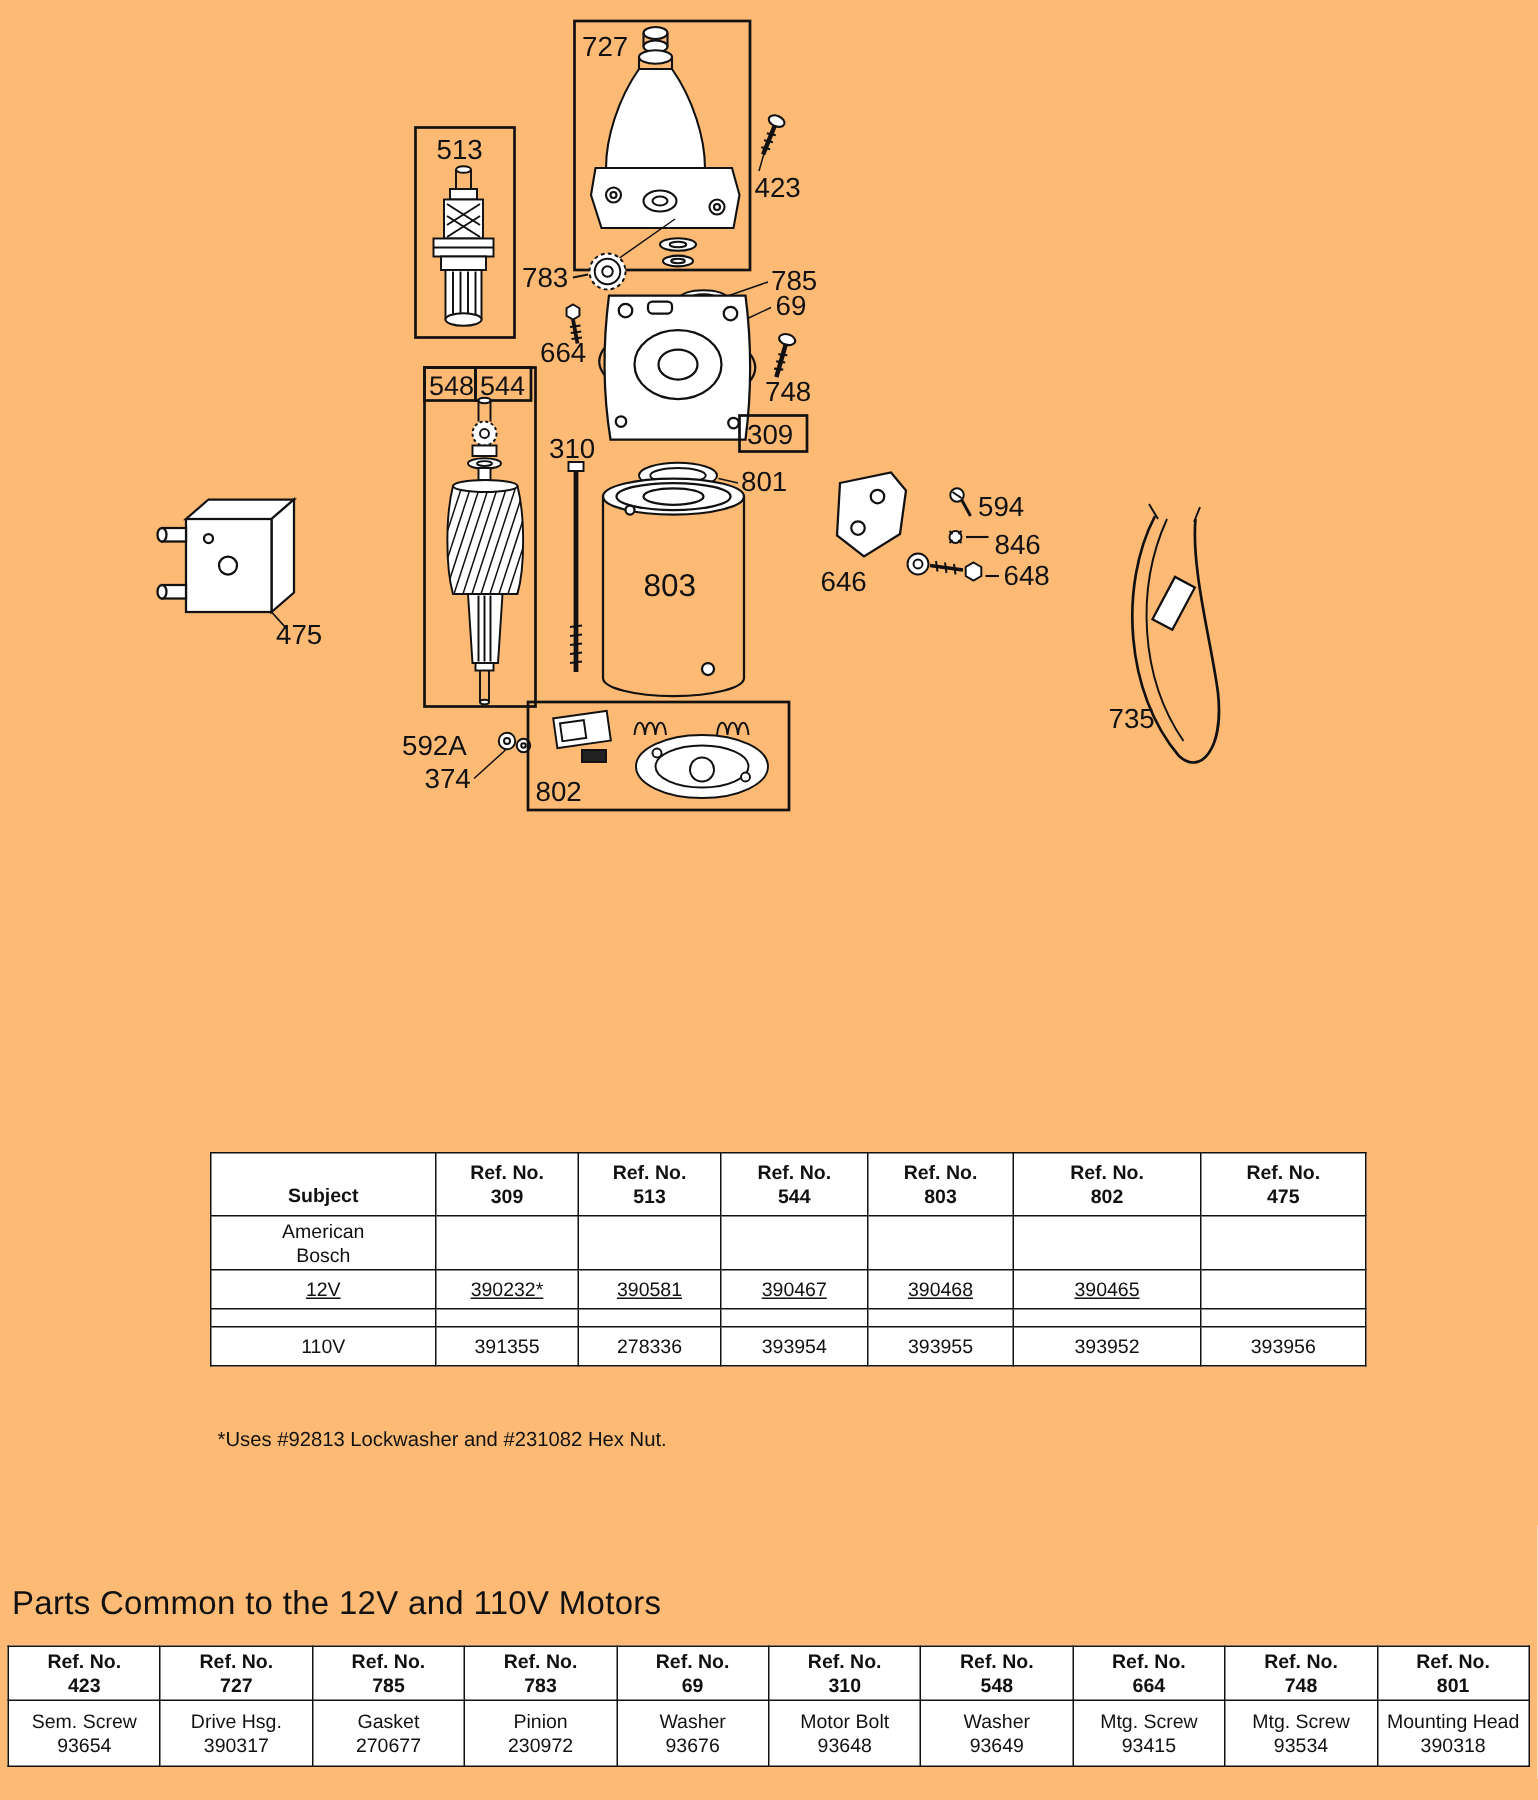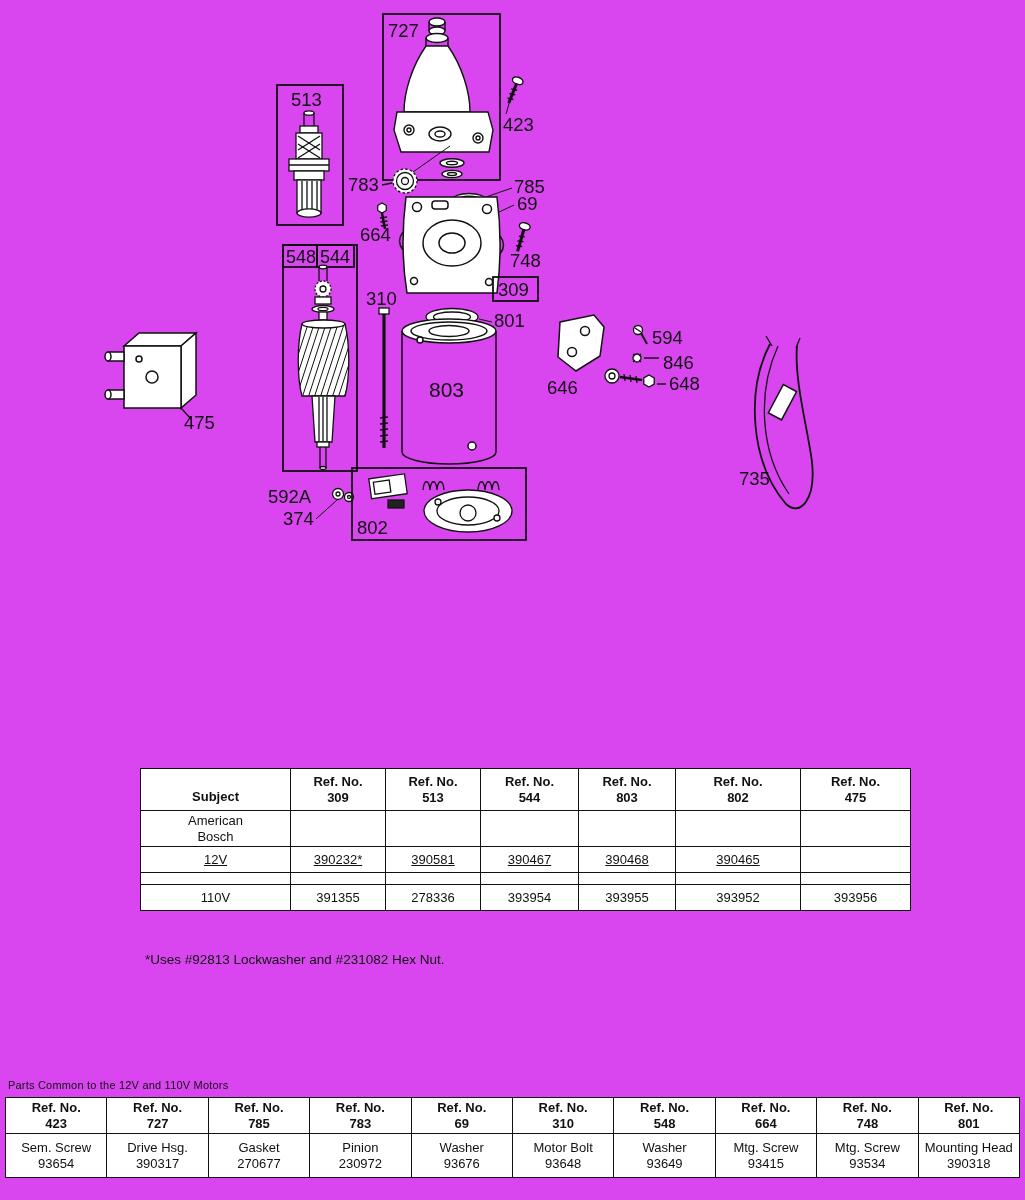--- a/index.html
+++ b/index.html
@@ -3,21 +3,21 @@
 <meta charset="utf-8">
 <style>
   * { margin:0; padding:0; box-sizing:border-box; }
   html,body { background:#ffffff; }
   body {
     width:1025px; height:1200px;
     font-family:"Liberation Sans", sans-serif;
     color:#111111;
     position:relative;
   }
-  .page { position:relative; width:1025px; height:1200px; background:#d946ef; overflow:hidden; }
+  .page { position:relative; width:1025px; height:1200px; background:#fdba74; overflow:hidden; }
 
   .diagram { position:absolute; top:0; left:0; }
   .diagram text { font-family:"Liberation Sans", sans-serif; fill:#111; }
 
   table { border-collapse:collapse; table-layout:fixed; background:#fff; }
   td {
     border:1.5px solid #111;
     text-align:center; vertical-align:middle;
     font-size:13px; line-height:1.2;
     white-space:pre-line;
@@ -31,21 +31,21 @@
   .spec-table tr.r0 td { height:42px; }
   .spec-table tr.r1 td { height:44px; }
   .spec-table tr.r2 td { height:24px; }
   .spec-table tr.r3 td { height:26px;text-decoration:underline; }
   .spec-table tr.r4 td { height:12px; }
   .spec-table tr.r5 td { height:26px; }
   .spec-table td.subj { vertical-align:bottom; font-weight:bold; padding-bottom:5px; }
 
   .footnote { position:absolute; left:145px; top:952px; font-size:13.5px; }
 
-  .section-title { position:absolute; left:8px; top:1056px; font-size:11px; letter-spacing:0.2px;margin-top:23px; }
+  .section-title { position:absolute; left:8px; top:1056px; font-size:22px; letter-spacing:0.2px; }
 
   .common-wrap { position:absolute; top:1097px; left:5px; }
   .common-table { width:1015px; }
   .common-table tr.hrow td { height:30px; }
   .common-table tr.brow td { height:44px; }
 </style>
 </head>
 <body>
 
 <div class="page">

